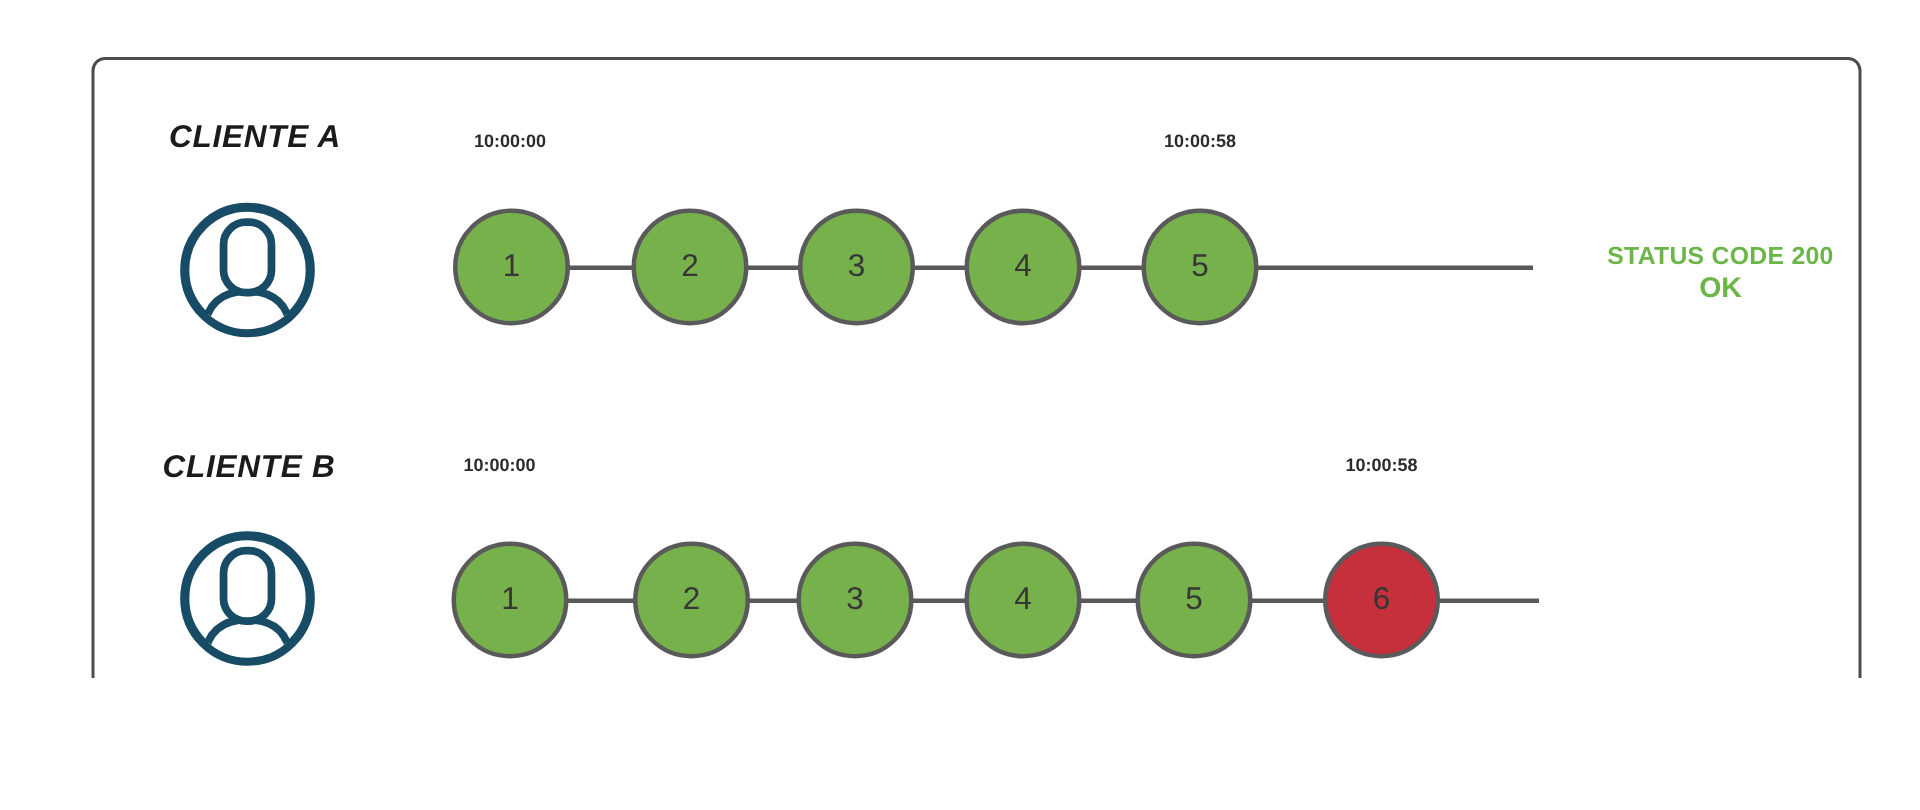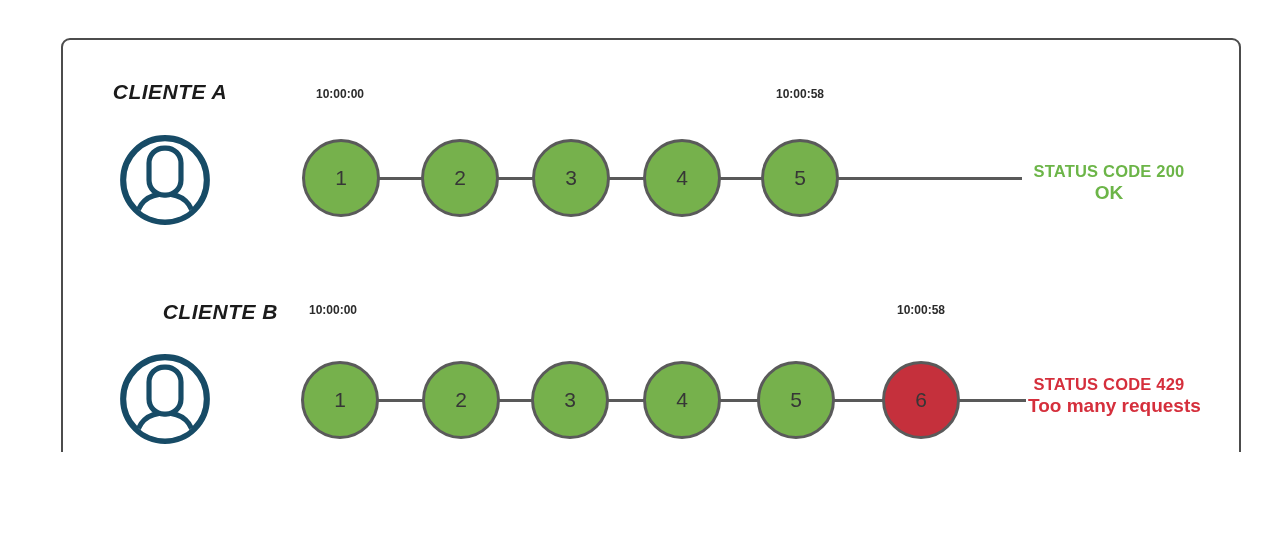--- a/index.html
+++ b/index.html
@@ -16,21 +16,21 @@
   .timestamp{position:absolute;width:140px;margin-left:-70px;text-align:center;
     font-weight:700;font-size:12px;color:var(--timestamp-text,#2b2b2b);white-space:nowrap;}
   .chain-line{position:absolute;height:3px;background:var(--connector,#595959);z-index:1;}
   .circle{position:absolute;width:72px;height:72px;border-radius:50%;
     border:3px solid var(--circle-border,#5a5a5a);box-sizing:content-box;
     display:flex;align-items:center;justify-content:center;
     font-size:21px;color:var(--circle-number,#363636);z-index:2;}
   .circle.ok{background:var(--ok-fill,#76b14c);}
   .circle.blocked{background:var(--blocked-fill,#c5303c);}
   .status{position:absolute;text-align:center;line-height:21px;z-index:2;}
-  .status.ok{color:var(--ok-text,#6cb548);}
+  .status.ok{color:var(--ok-text,#6cb548);margin-left:38px;}
   .status.blocked{color:var(--blocked-text,#d52f3c);}
   .status-line1{font-weight:700;font-size:16.5px;letter-spacing:.2px;white-space:nowrap;}
   .status-line2{font-weight:700;font-size:19px;white-space:nowrap;}
 </style>
 </head>
 <body>
 
 <div class="canvas">
   <div class="frame"></div>
 
@@ -60,21 +60,21 @@
         <div class="circle ok" style="left: 643px; top: 139px;">4</div>
         <div class="circle ok" style="left: 761px; top: 139px;">5</div>
       </div>
     <div class="status ok" style="left: 1028px; top: 161px; width: 162px;">
       <div class="status-line1">STATUS CODE 200</div>
       <div class="status-line2">OK</div>
     </div>
   </div>
 
   <div class="row" id="row-1">
-    <div class="client-label" style="left: 88px; top: 300px; text-align: right;">CLIENTE B</div>
+    <div class="client-label" style="left: 71px; top: 300px;">CLIENTE B</div>
     <div class="avatar" style="left: 118px; top: 352px;">
       <svg viewBox="0 0 100 100" aria-hidden="true">
         <defs>
             <clipPath id="clip-b">
               <circle cx="50" cy="50" r="42"></circle>
             </clipPath>
           </defs>
         <circle cx="50" cy="50" r="44.5" fill="none" stroke="currentColor" stroke-width="6.5"></circle>
         <g clip-path="url(#clip-b)">
           <path d="M19 98 C19 73 33 65 50 65 C67 65 81 73 81 98 Z" fill="#fff" stroke="currentColor" stroke-width="5.5"></path>
@@ -86,18 +86,14 @@
     <div class="timestamp ts-end" style="left: 921px; top: 303px;">10:00:58</div>
     <div class="chain">
         <div class="chain-line" style="left: 340px; top: 398.5px; width: 686px;"></div>
         <div class="circle ok" style="left: 301px; top: 361px;">1</div>
         <div class="circle ok" style="left: 422px; top: 361px;">2</div>
         <div class="circle ok" style="left: 531px; top: 361px;">3</div>
         <div class="circle ok" style="left: 643px; top: 361px;">4</div>
         <div class="circle ok" style="left: 757px; top: 361px;">5</div>
         <div class="circle blocked" style="left: 882px; top: 361px;">6</div>
       </div>
-    <div class="status blocked" style="left: 1028px; top: 374px; width: 162px;">
-      <div class="status-line1">STATUS CODE 429</div>
-      <div class="status-line2">Too many requests</div>
-    </div>
   </div>
 </div>
 
 </body></html>

